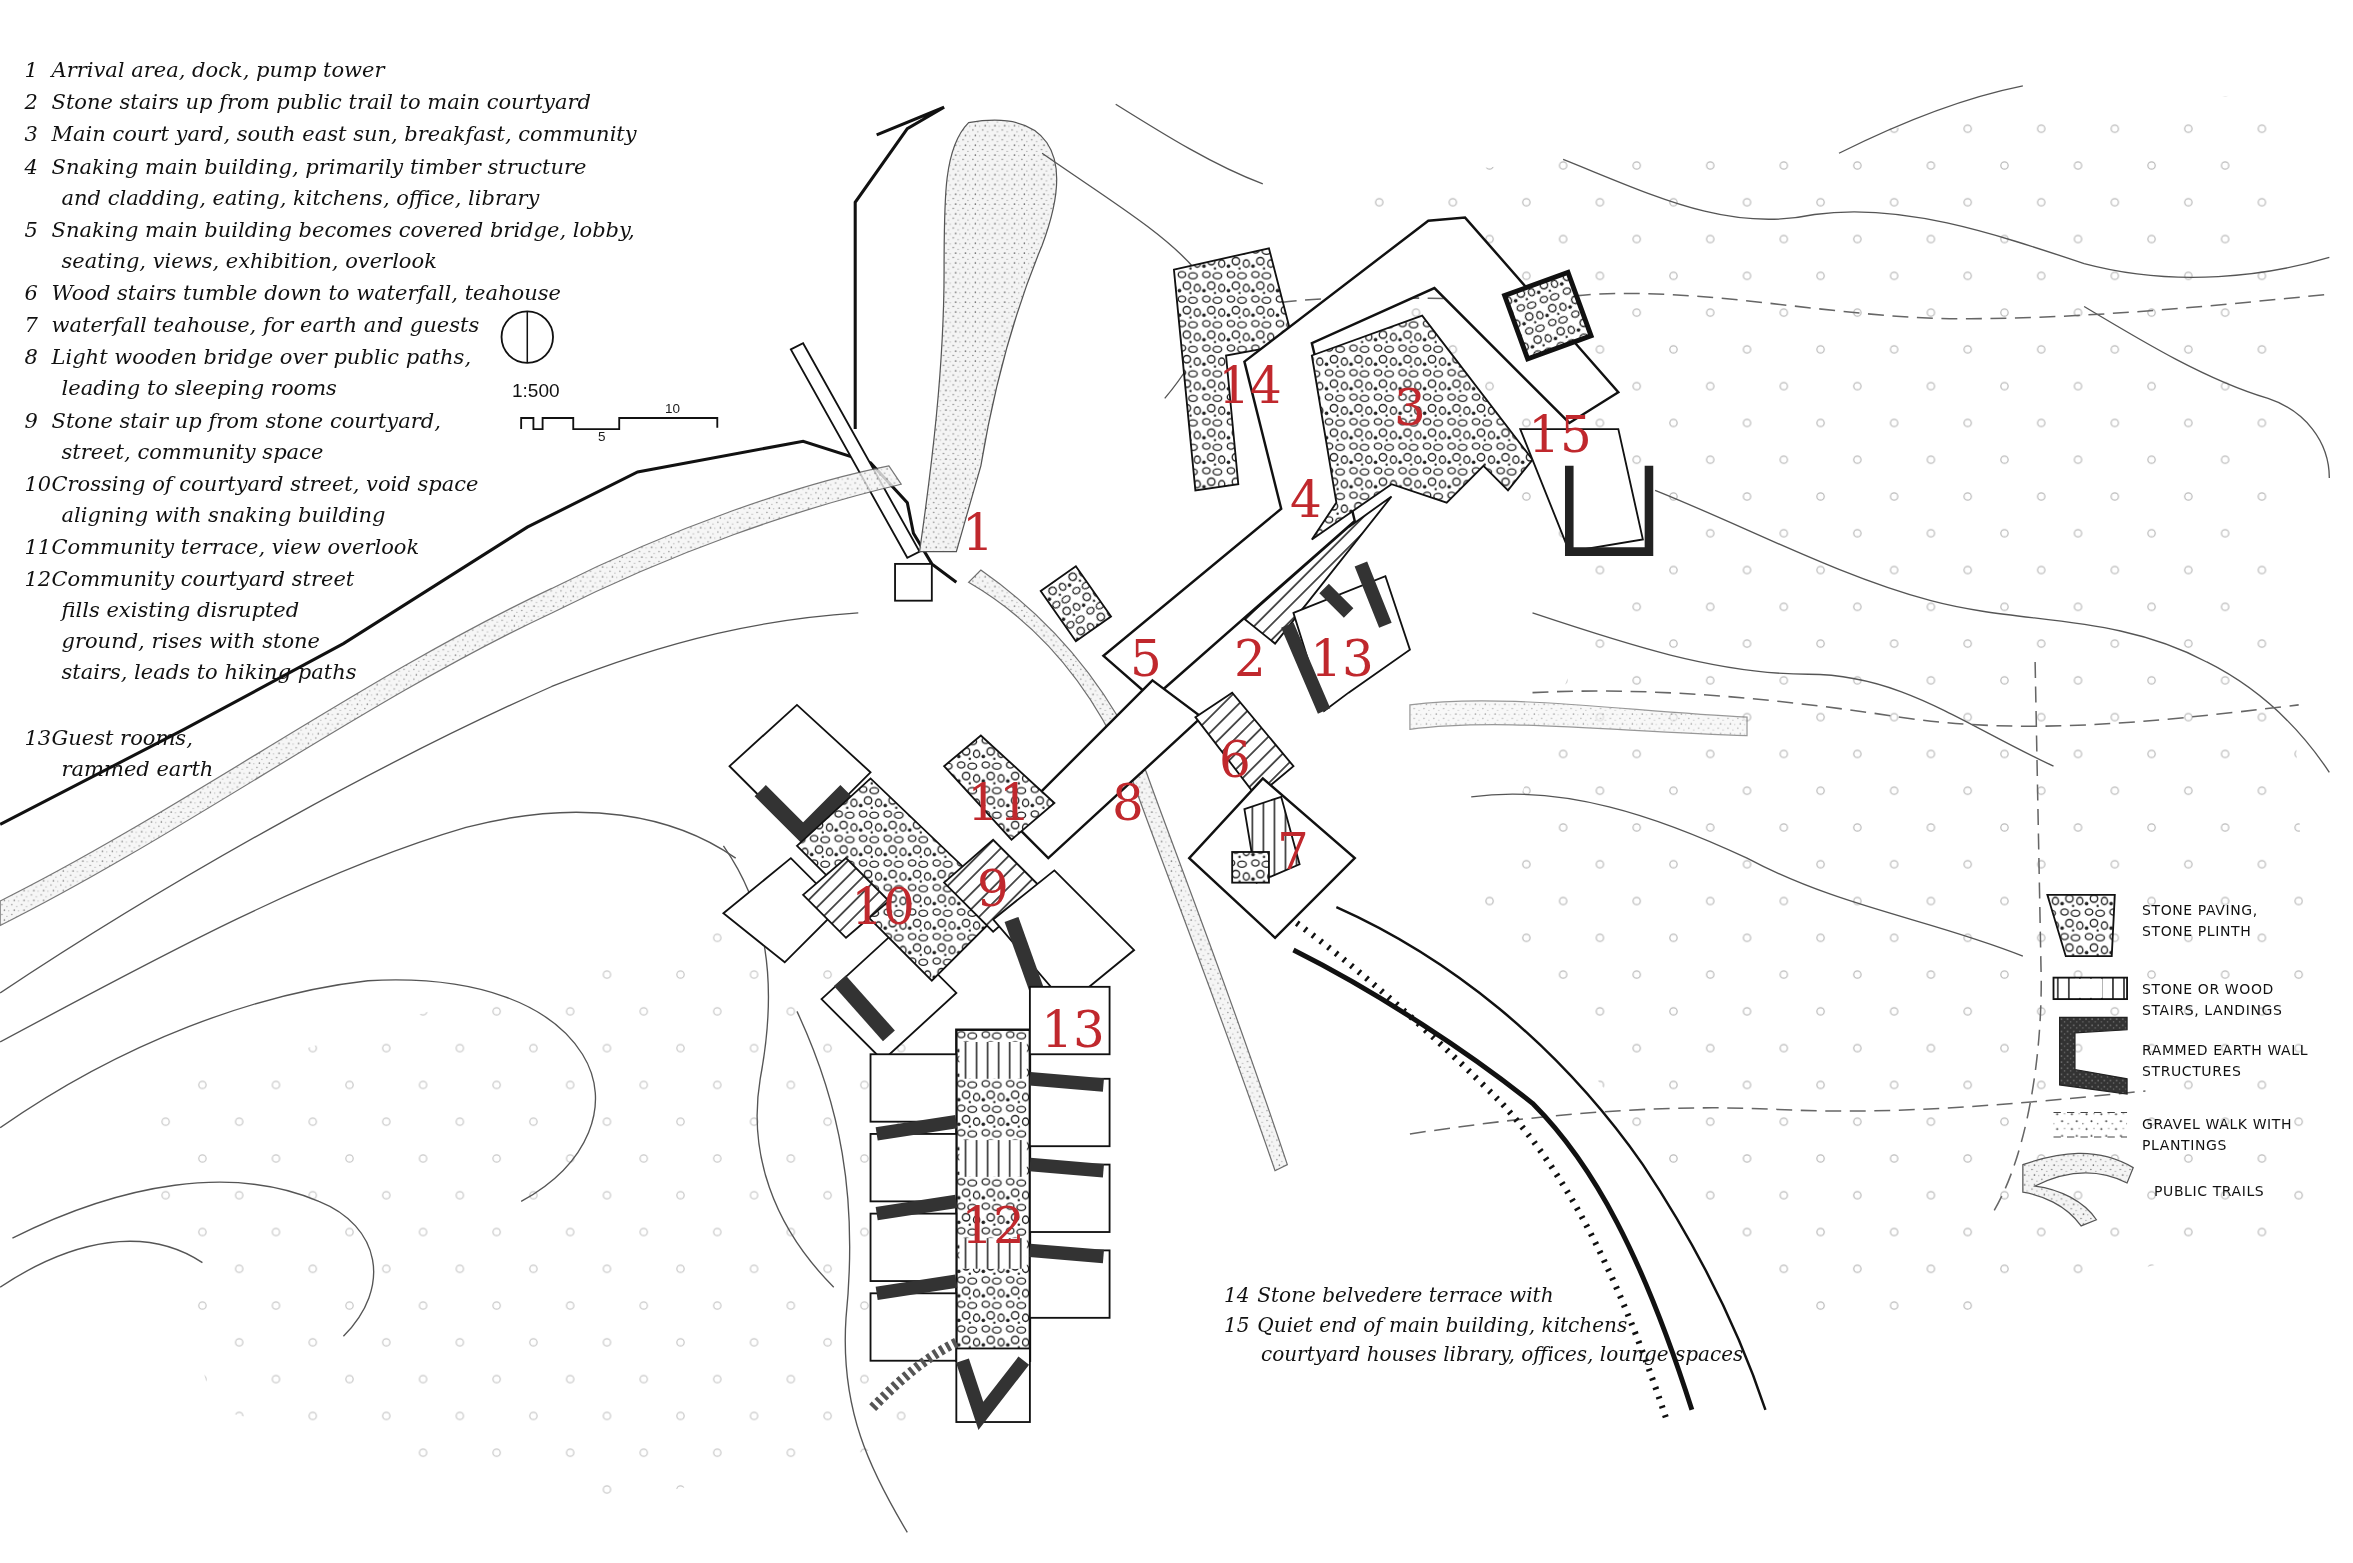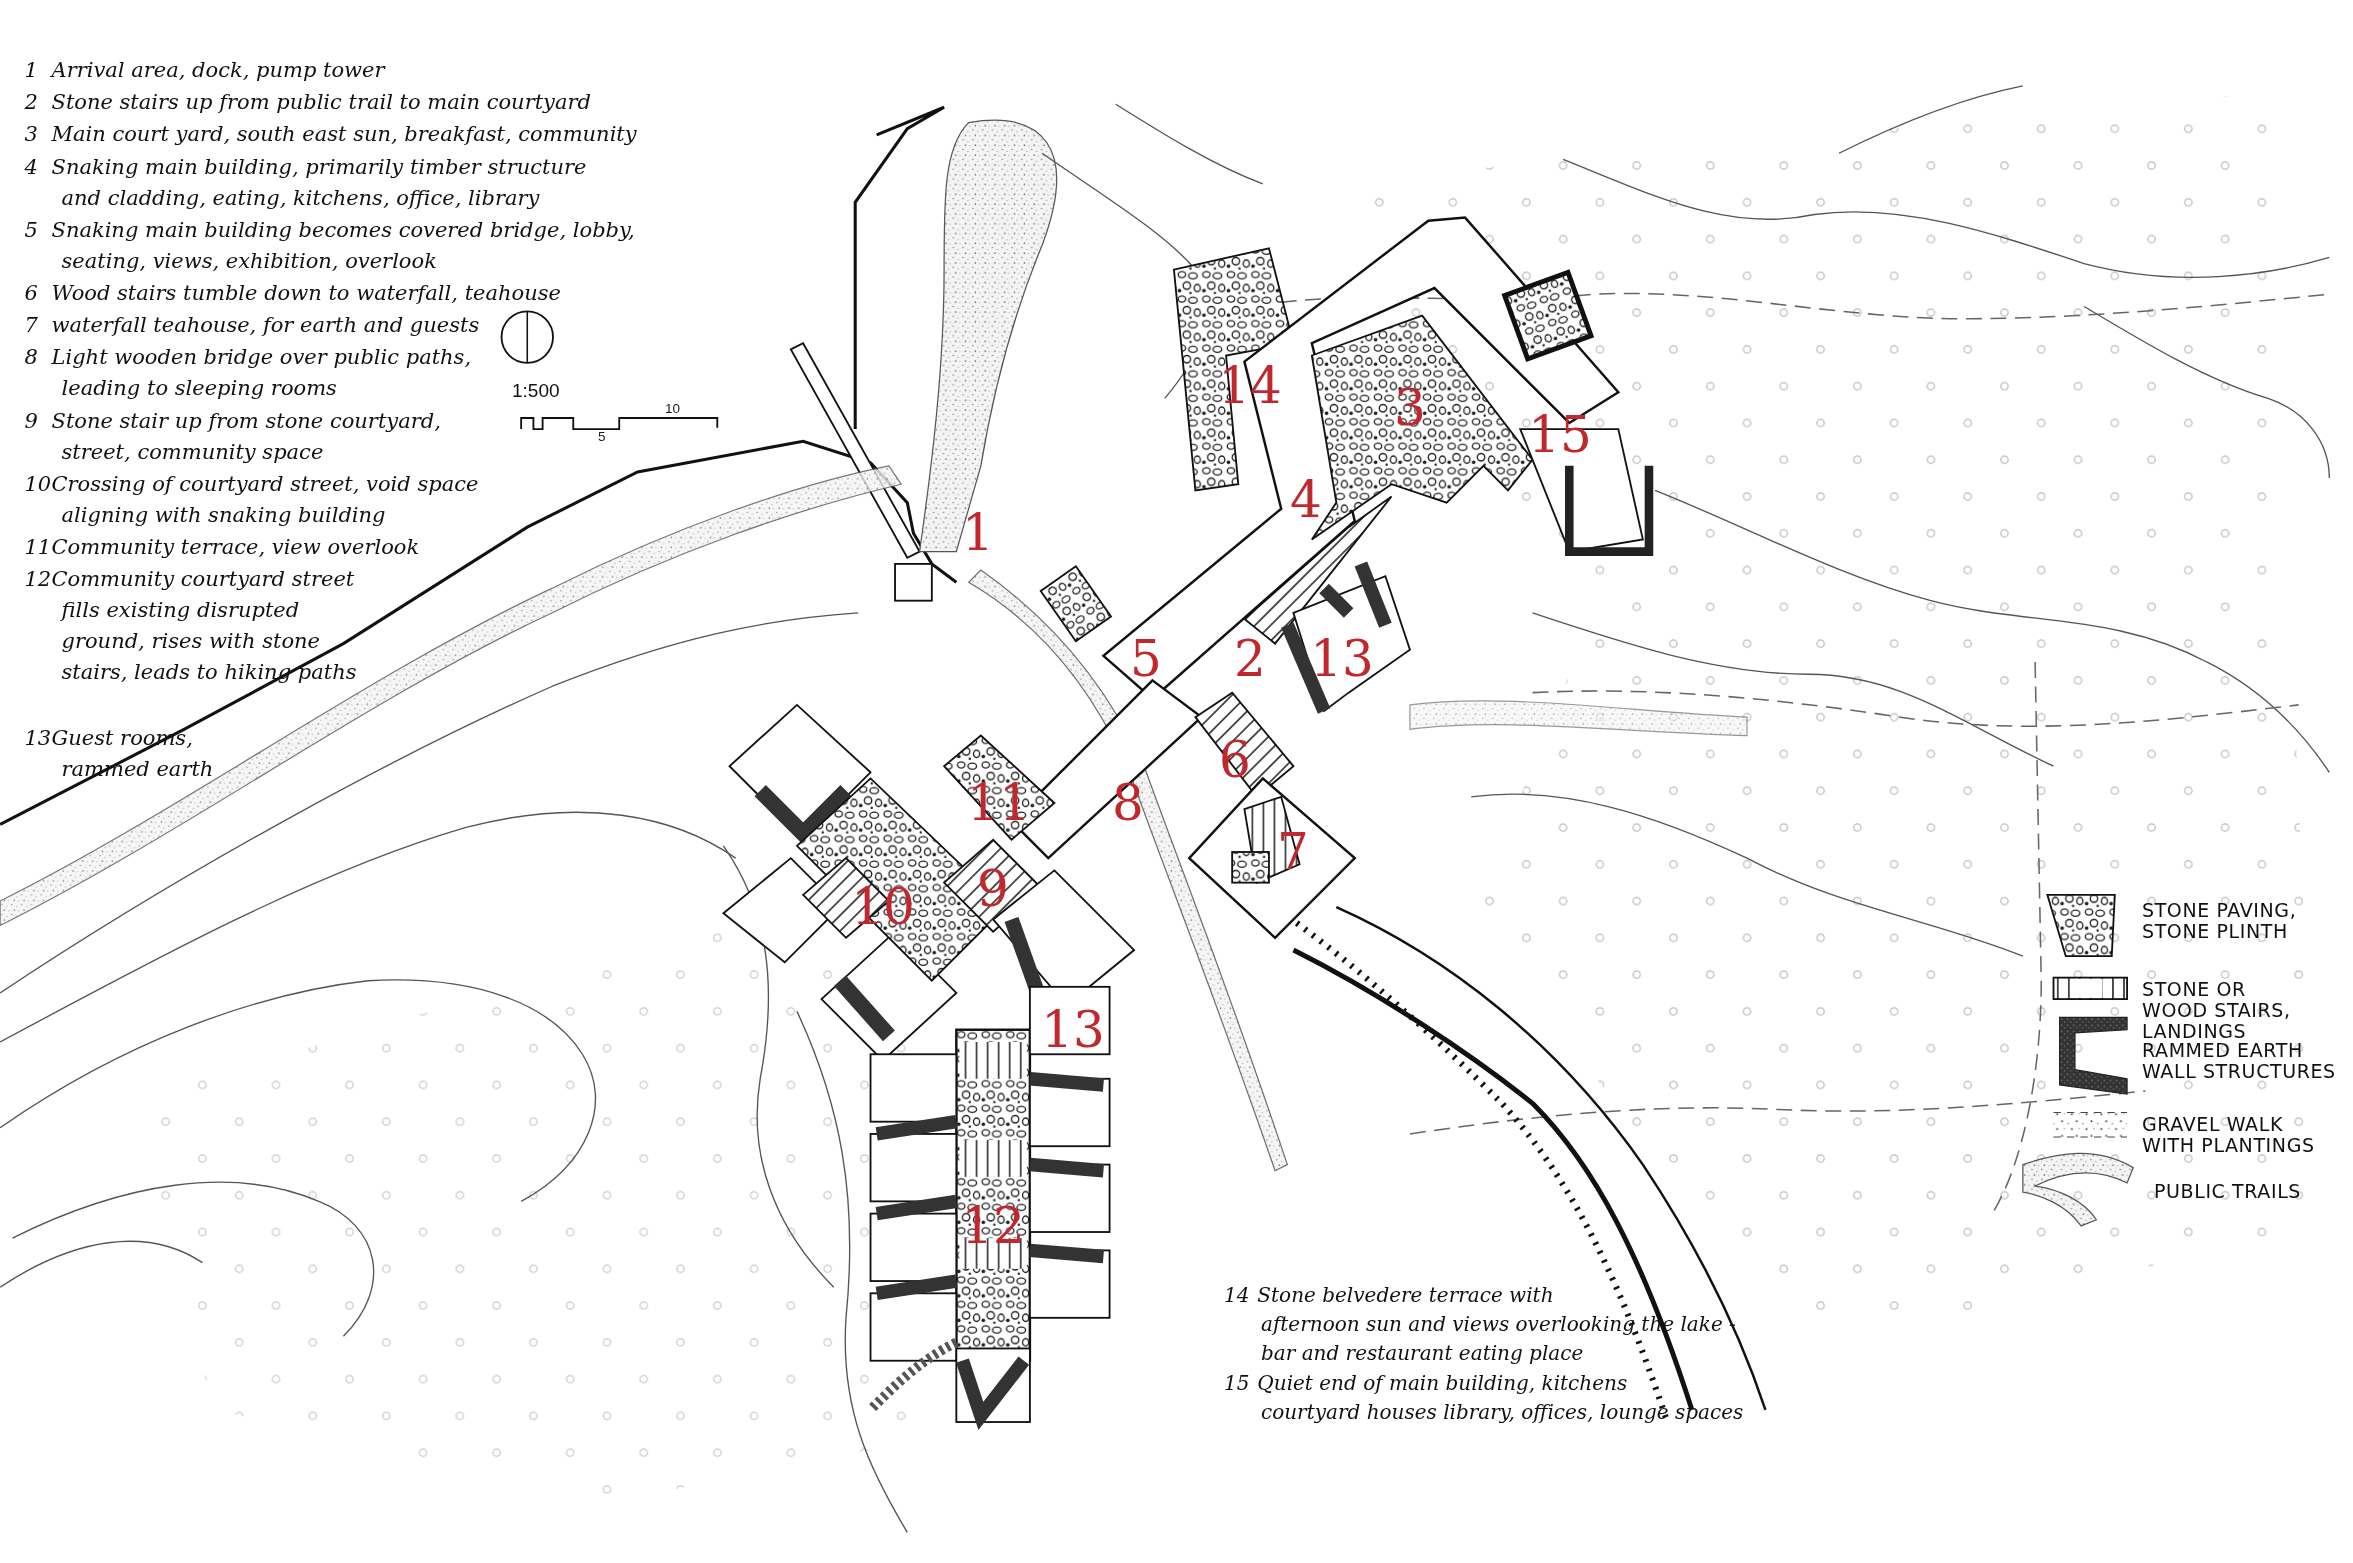--- a/index.html
+++ b/index.html
@@ -8,21 +8,21 @@
   .notes{position:absolute;left:24.5px;top:55px;width:625px;font-family:"DejaVu Serif",serif;font-style:italic;font-size:21px;line-height:31px;color:#111;}
   .note{margin:0 0 1.2px 0;}
   .note .num{display:inline-block;min-width:27px;}
   .note .indent{padding-left:37px;display:block;}
   .notes-bottom{position:absolute;left:1224px;top:1281px;width:539px;font-family:"DejaVu Serif",serif;font-style:italic;font-size:20px;line-height:29px;color:#111;}
   .scale-label{position:absolute;left:512px;top:380px;font-family:"Liberation Sans",sans-serif;font-size:19px;color:#111;}
   .scale-5{position:absolute;left:598px;top:429px;font-family:"Liberation Sans",sans-serif;font-size:13.5px;}
   .scale-10{position:absolute;left:665px;top:401px;font-family:"Liberation Sans",sans-serif;font-size:13.5px;}
   .legend{position:absolute;left:2041px;top:883px;width:306px;}
   .legend-item{position:absolute;left:0;width:306px;height:74px;}
-  .legend-label{position:absolute;left:101px;top:4.9px;font-family:"DejaVu Sans",sans-serif;font-size:19px;line-height:21px;letter-spacing:0.6px;text-transform:uppercase;color:#111;}
+  .legend-label{position:absolute;left:101px;top:4.9px;font-family:"DejaVu Sans",sans-serif;font-size:14px;line-height:21px;letter-spacing:0.6px;text-transform:uppercase;color:#111;}
   .redlabel{position:absolute;font-family:"DejaVu Serif",serif;font-size:50px;color:#c0282d;transform:translate(-50%,-50%);line-height:1;}
 </style>
 </head>
 <body>
 
 <svg class="plan" viewBox="0 0 3840 2550" xmlns="http://www.w3.org/2000/svg">
   <defs>
     <pattern id="stones" width="40" height="40" patternUnits="userSpaceOnUse">
       <rect width="40" height="40" fill="#fff"></rect>
       <ellipse cx="8" cy="8" rx="6" ry="5" fill="none" stroke="#222" stroke-width="2.2"></ellipse>
@@ -244,21 +244,21 @@
   <div class="note"><span class="num">7</span><span>waterfall teahouse, for earth and guests</span></div>
   <div class="note"><span class="num">8</span><span>Light wooden bridge over public paths,</span><span class="indent">leading to sleeping rooms</span></div>
   <div class="note"><span class="num">9</span><span>Stone stair up from stone courtyard,</span><span class="indent">street, community space</span></div>
   <div class="note"><span class="num">10</span><span>Crossing of courtyard street, void space</span><span class="indent">aligning with snaking building</span></div>
   <div class="note"><span class="num">11</span><span>Community terrace, view overlook</span></div>
   <div class="note" style="width:343px;"><span class="num">12</span><span>Community courtyard street</span><span class="indent">fills existing disrupted ground, rises with stone stairs, leads to hiking paths</span></div>
   <div class="note" style="width:245px;margin-top:35px;"><span class="num">13</span><span>Guest rooms,</span><span class="indent">rammed earth</span></div>
 </div>
 
 <div class="notes-bottom">
-  <div class="note"><span class="num">14</span> <span>Stone belvedere terrace with</span><span class="indent">afternoon sun and views overlooking the lake - bar and restaurant eating place</span></div>
+  <div class="note"><span class="num">14</span> <span>Stone belvedere terrace with</span></div>
   <div class="note"><span class="num">15</span> <span>Quiet end of main building, kitchens</span><span class="indent">courtyard houses library, offices, lounge spaces</span></div>
 </div>
 
 <div class="scale-label">1:500</div>
 <div class="scale-5">5</div>
 <div class="scale-10">10</div>
 
 <div class="legend">
   <div class="legend-item" style="top:12.3px;">
       <div class="legend-label" style="width:159px;">Stone paving, stone plinth</div>

